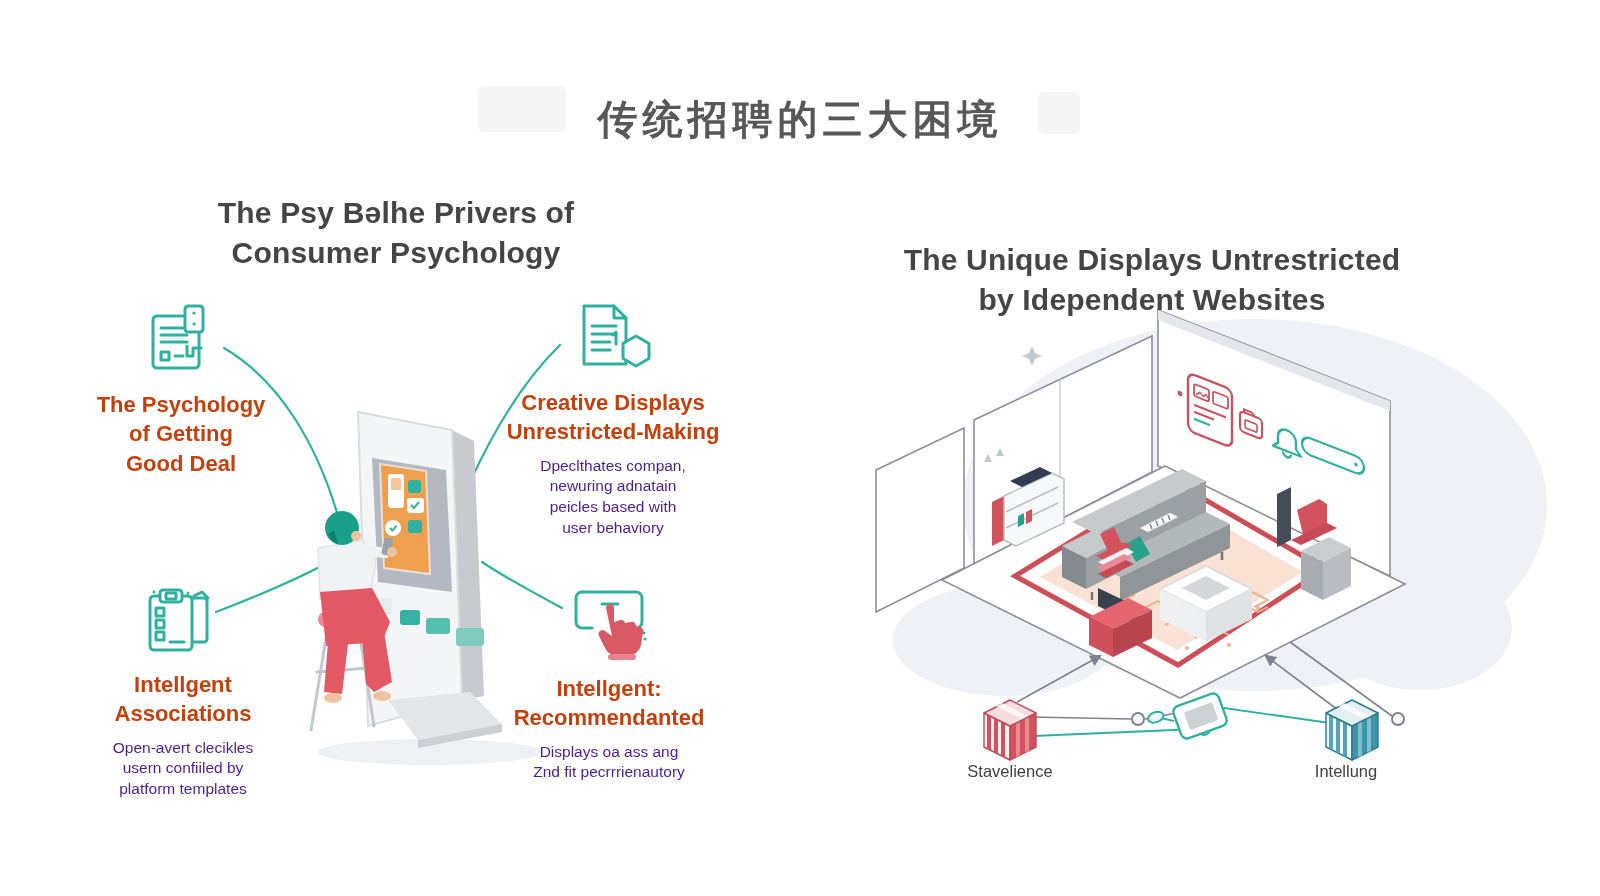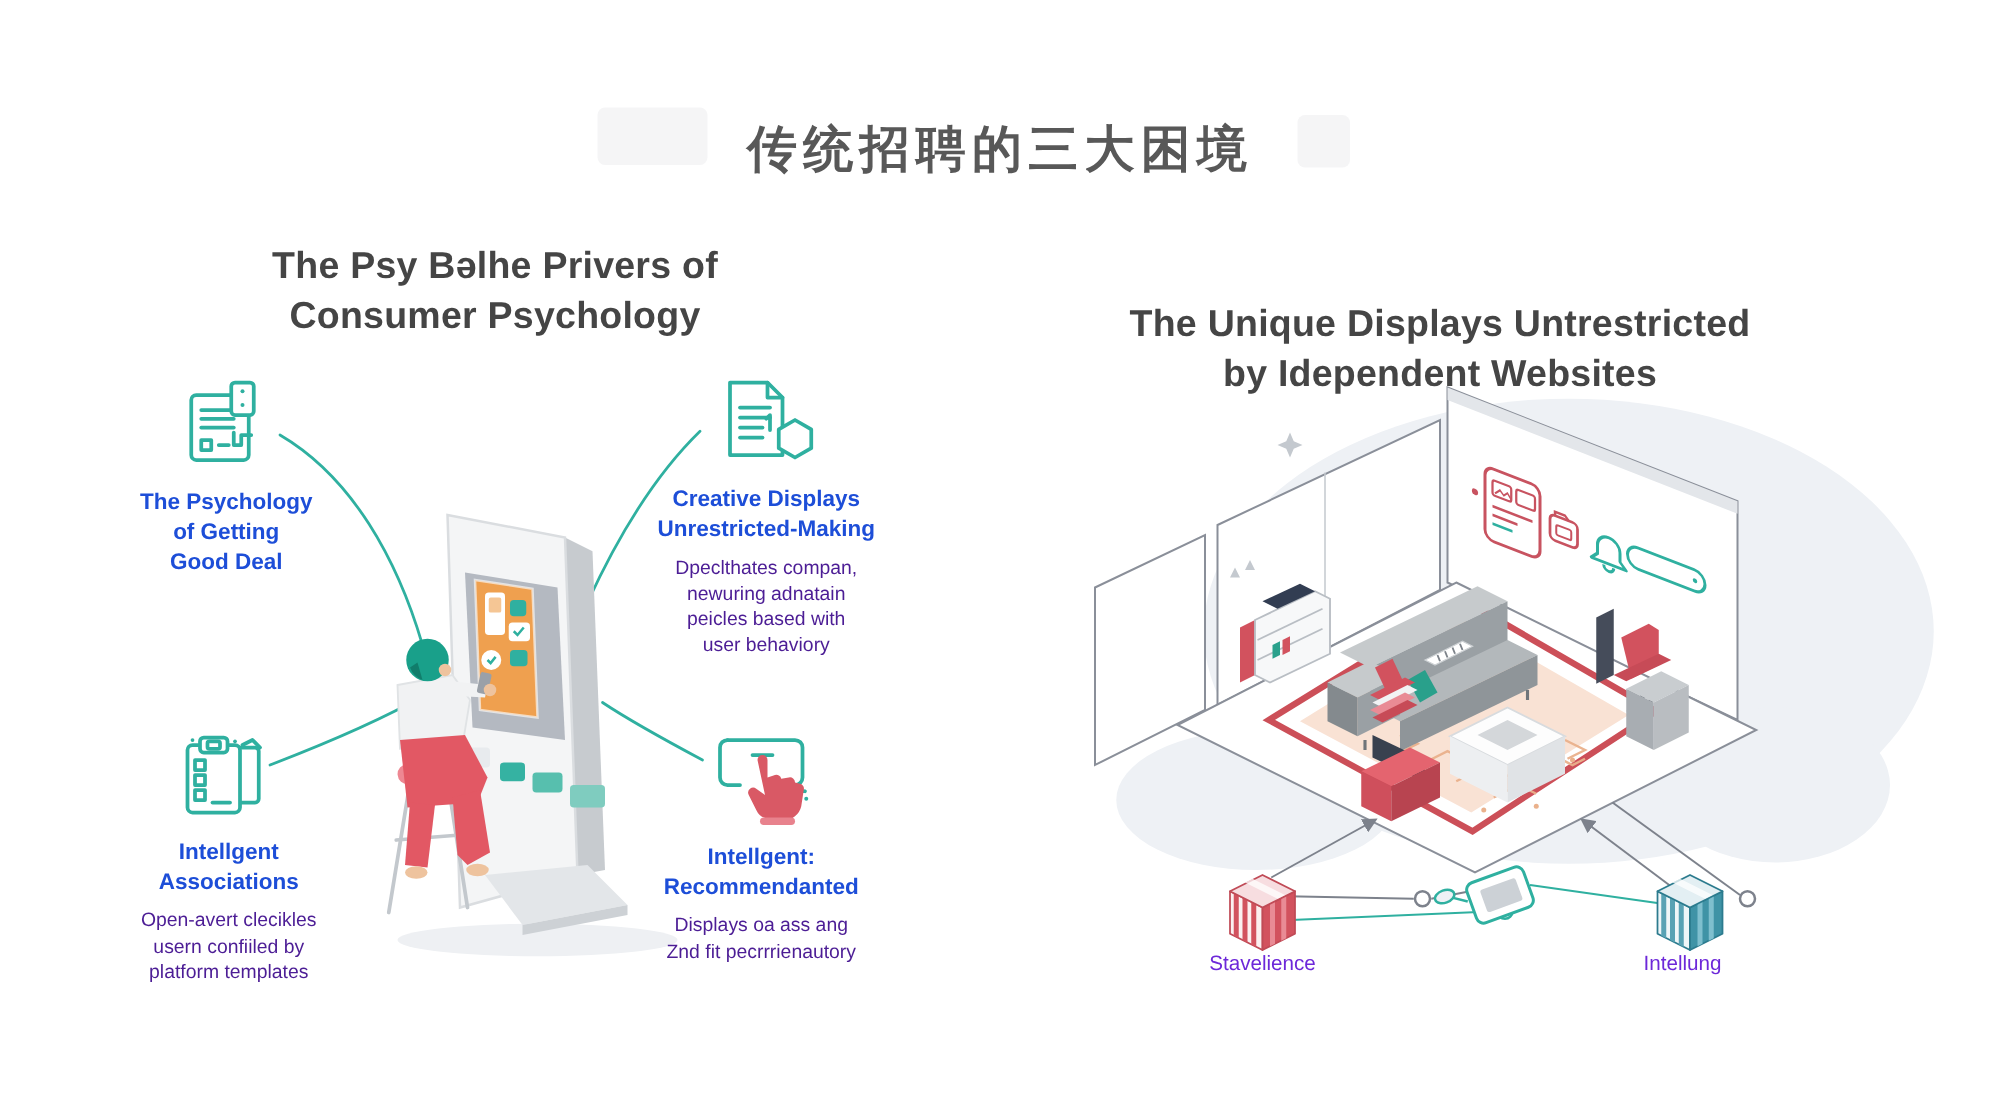--- a/index.html
+++ b/index.html
@@ -16,34 +16,34 @@
   }
   .panel-heading {
     position:absolute; text-align:center; font-size:30px; font-weight:700;
     color:#454545; line-height:1.32; white-space:pre-line; letter-spacing:0.2px;
   }
   .heading-left  { left:156px; top:193px; width:480px; }
   .heading-right { left:842px; top:193px; width:620px;margin-top:47px; }
   .feature-item { position:absolute; text-align:center; }
   .feature-icon { display:block; margin:0 auto 14px auto; }
   .feature-title {
-    font-size:18px; font-weight:600; color:#1d4ed8; line-height:1.33;
+    font-size:22px; font-weight:600; color:#c2410c; line-height:1.33;
     white-space:pre-line; margin-bottom:9px;
   }
   .feature-sub {
     font-size:15.5px; font-weight:400; color:#4c1d95; line-height:1.34;
     white-space:pre-line;
   }
   .item-1 { left:70px;  top:302px; width:222px; }
   .item-2 { left:488px; top:298px; width:250px; }
   .item-3 { left:72px;  top:586px; width:222px; }
   .item-4 { left:486px; top:582px; width:246px; }
   .node-label {
     position:absolute; width:180px; text-align:center; font-size:16.5px;
-    color:#6d28d9; font-weight:400;
+    color:#404040; font-weight:400;
   }
   .label-red  { left:920px;  top:762px; }
   .label-teal { left:1256px; top:762px; }
   .watermark { position:absolute; background:#ededee; opacity:.55; border-radius:6px; }
   .wm-1 { left:478px;  top:86px; width:88px; height:46px; }
   .wm-2 { left:1038px; top:92px; width:42px; height:42px; }
 </style>
 </head>
 <body>
 

